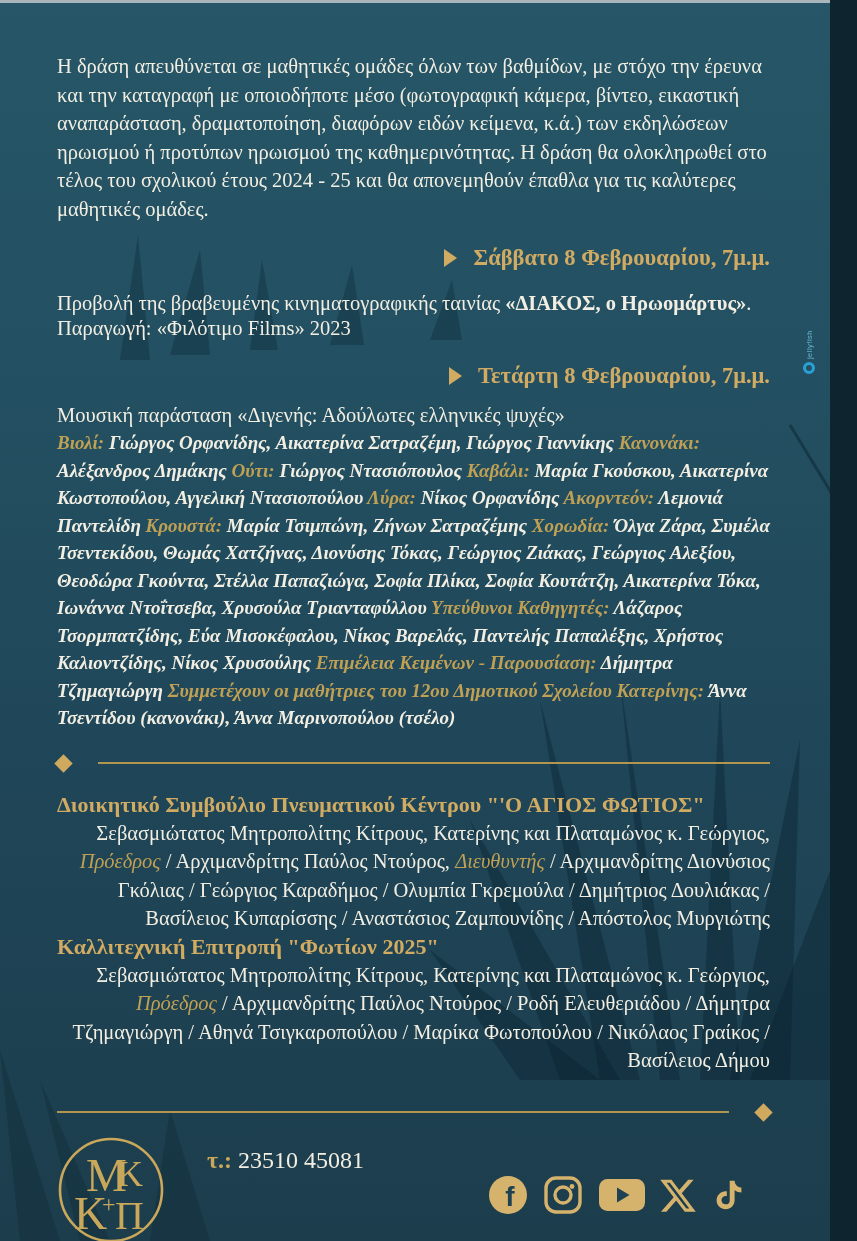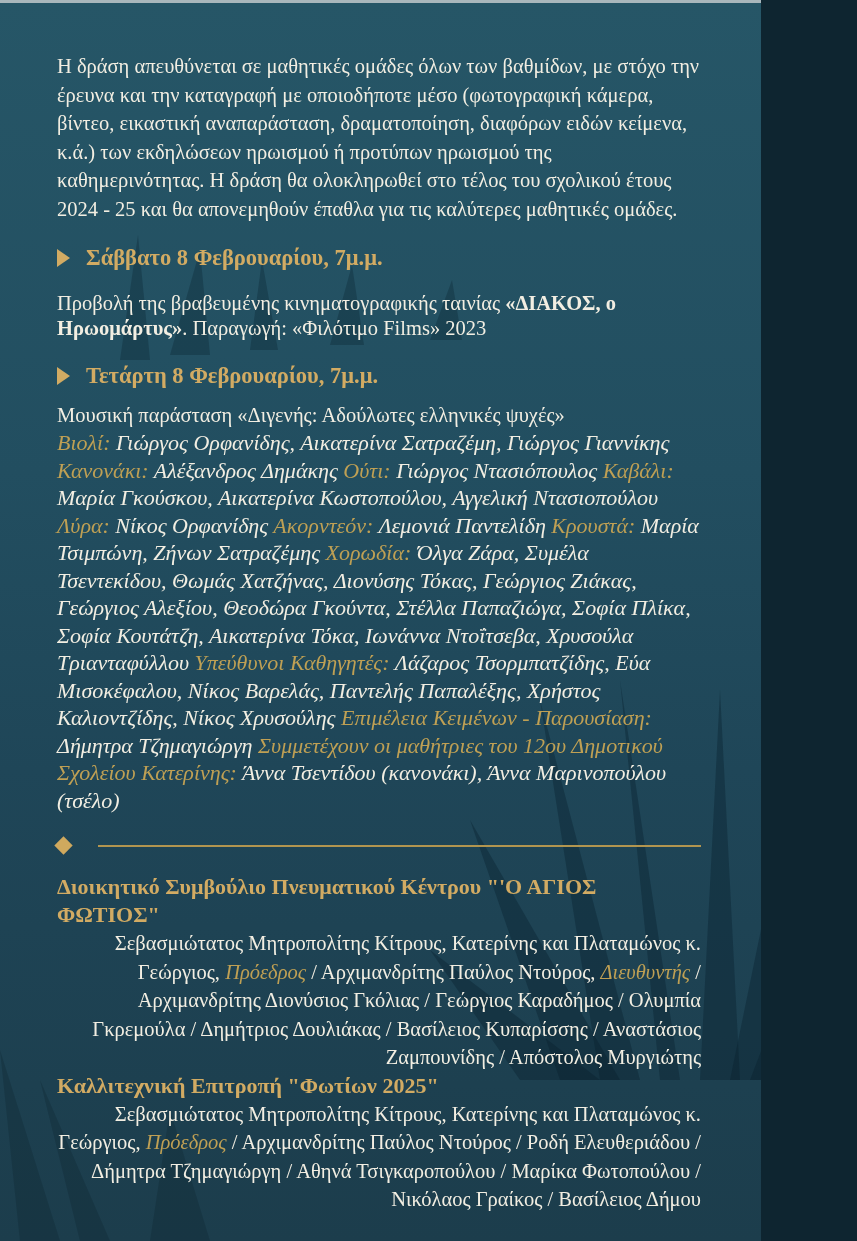--- a/index.html
+++ b/index.html
@@ -1,34 +1,34 @@
 <!DOCTYPE html>
 <html><head>
 <meta charset="utf-8">
 <style>
   html,body{margin:0;padding:0;background:#0e2530;}
   .page{
-    position:relative;width:761px;height:1241px;overflow:hidden;
+    position:relative;width:830px;height:1241px;overflow:hidden;
     background:linear-gradient(180deg,#265667 0%,#224e60 38%,#1f4658 62%,#1c3d4c 100%);
     font-family:"Liberation Serif","DejaVu Serif",serif;
     color:#f2eee2;
   }
   .top-edge{position:absolute;top:0;left:0;right:0;height:3px;background:#a9b7bc;z-index:5;}
   .bg{position:absolute;inset:0;z-index:1;}
   .content{position:relative;z-index:3;padding:52px 60px 0 57px;}
   p{margin:0;}
   .intro{font-size:20.5px;line-height:28.5px;}
-  .ev-head{display:flex;align-items:center;gap:16px;margin-top:22px;}
+  .ev-head{display:flex;align-items:center;gap:16px;margin-top:22px;justify-content:flex-end;}
   .tri{width:0;height:0;border-left:13px solid #d2ab63;border-top:9px solid transparent;border-bottom:9px solid transparent;flex:0 0 auto;}
   .ev-title{font-size:22.5px;font-weight:bold;color:#d2ab63;}
   .film{margin-top:20px;font-size:20.5px;line-height:25px;}
   .b{font-weight:bold;}
   .subtitle{margin-top:12px;font-size:20.5px;line-height:28px;font-weight:normal;}
   .ensemble{font-size:20.5px;line-height:28px;}
-  .program{font-size:22px;line-height:27.5px;font-style:italic;}
+  .program{font-size:19px;line-height:27.5px;font-style:italic;font-weight:bold;}
   .lbl{color:#bfa054;font-style:italic;}
   .divider{display:flex;align-items:center;margin-top:24px;height:15px;}
   .diamond{width:13px;height:13px;background:#cfa95e;transform:rotate(45deg);flex:0 0 auto;}
   .dline{flex:1;height:2px;background:#b2954f;}
   .dl-left .dline{margin-left:28px;}
   .dl-right .dline{margin-right:28px;}
   .sec-head{margin-top:20px;font-size:22px;font-weight:bold;color:#d2ab63;line-height:28px;}
   .roster{font-size:20.5px;line-height:28.5px;text-align:right;}
   .gi{color:#bfa054;font-style:italic;}
   .footer{position:relative;margin-top:16px;display:flex;align-items:flex-start;}

